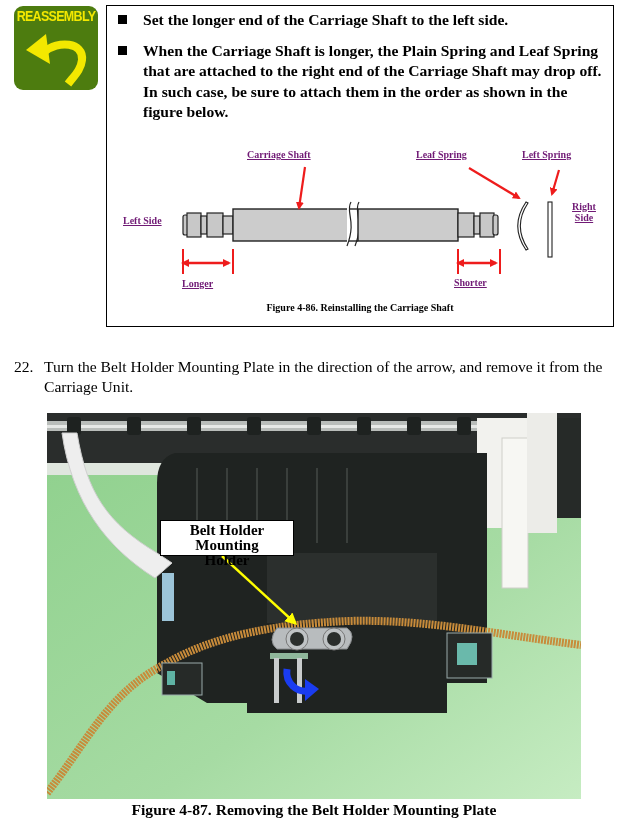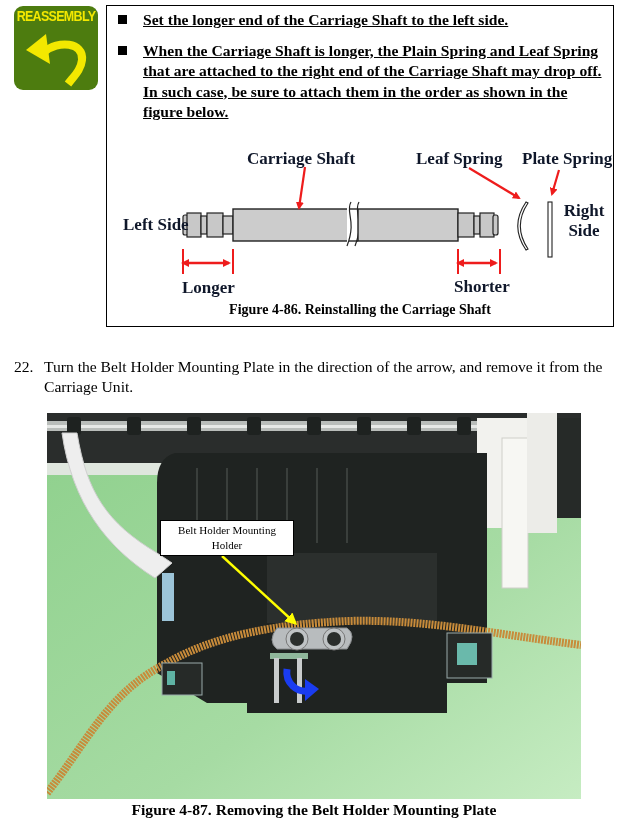--- a/index.html
+++ b/index.html
@@ -11,43 +11,43 @@
            background: #4d7c0f; border-radius: 9px; }
   .badge-label { position: absolute; left: 0; right: 0; top: 3px; text-align: center;
                  font-family: "Liberation Sans", "DejaVu Sans", sans-serif; font-weight: bold;
                  font-size: 12.5px; color: #f3e800; letter-spacing: -0.7px;
                  transform: scaleY(1.15); }
   .badge svg { position: absolute; left: 10px; top: 22px; }
 
   
   .note-box { position: absolute; left: 106px; top: 5px; width: 508px; height: 322px;
               border: 1.5px solid #000; box-sizing: border-box; }
-  .bullets { position: absolute; left: 6px; top: 4px; width: 496px; text-decoration: underline; }
+  .bullets { position: absolute; left: 6px; top: 4px; width: 496px; }
   .bullet { position: relative; padding-left: 30px; font-weight: bold; font-size: 15.6px;
             line-height: 20.5px; margin-bottom: 10px; }
   .bullet .sq { position: absolute; left: 5px; top: 5px; width: 9px; height: 9px; background: #000; }
 
   .diagram { position: absolute; left: 0; top: 0; }
-  .lbl { position: absolute; font-weight: bold; font-size: 17px; color: #0f172a; white-space: nowrap; }
+  .lbl { position: absolute; font-weight: bold; font-size: 10px; color: #701a75; white-space: nowrap; text-decoration: underline; }
   .lbl.center { text-align: center; }
   .fig-caption-1 { position: absolute; left: 0; right: 0; top: 296px; text-align: center;
-                   font-weight: bold; font-size: 14px; }
+                   font-weight: bold; font-size: 10px; }
 
   
   .step { position: absolute; left: 14px; top: 357px; width: 600px; font-size: 15.6px; line-height: 19.5px; }
   .step-num { position: absolute; left: 0; top: 0; }
   .step-text { position: absolute; left: 30px; top: 0; width: 575px; }
 
   
   .photo { position: absolute; left: 47px; top: 413px; width: 534px; height: 386px; overflow: hidden;
            background: #a9dba6; }
   .photo svg { position: absolute; left: 0; top: 0; }
   .callout { position: absolute; left: 113px; top: 107px; width: 134px; height: 36px;
              background: #fff; border: 1.5px solid #000; box-sizing: border-box;
-             text-align: center; font-weight: normal; font-size: 11px; line-height: 15px; padding-top: 2px; }
+             text-align: center; font-weight: bold; font-size: 15px; line-height: 15px; padding-top: 2px; }
   .fig-caption-2 { position: absolute; left: 0; width: 628px; top: 801px; text-align: center;
                    font-weight: bold; font-size: 15.6px; }
 </style>
 </head>
 <body>
 
 <div class="badge">
   <div class="badge-label">REASSEMBLY</div>
   <svg width="66" height="60" viewBox="0 0 66 60">
     <path d="M20 24 C 34 12, 60 14, 58 32 C 57 42, 50 48, 44 56" fill="none" stroke="#f3e800" stroke-width="8" stroke-linecap="butt"></path>
@@ -118,21 +118,21 @@
 
     <g>
       <line x1="351" y1="243" x2="351" y2="268" stroke="#ee1c1c" stroke-width="2"></line>
       <line x1="393" y1="243" x2="393" y2="268" stroke="#ee1c1c" stroke-width="2"></line>
       <line x1="355" y1="257" x2="389" y2="257" stroke="#ee1c1c" stroke-width="2.4" marker-start="url(#ahs)" marker-end="url(#ah)"></line>
     </g>
   </svg>
 
   <div class="lbl" style="left:140px; top:143px;">Carriage Shaft</div>
   <div class="lbl" style="left:309px; top:143px;">Leaf Spring</div>
-  <div class="lbl" style="left:415px; top:143px;">Plate Spring</div>
+  <div class="lbl" style="left:415px; top:143px;">Left Spring</div>
   <div class="lbl" style="left:16px; top:209px;">Left Side</div>
   <div class="lbl center" style="left:456px; top:195px; width:42px;">
     <div>Right</div>
     <div>Side</div>
   </div>
   <div class="lbl" style="left:75px; top:272px;">Longer</div>
   <div class="lbl" style="left:347px; top:271px;text-align:right;">Shorter</div>
 
   <div class="fig-caption-1">Figure 4-86. Reinstalling the Carriage Shaft</div>
 </div>

